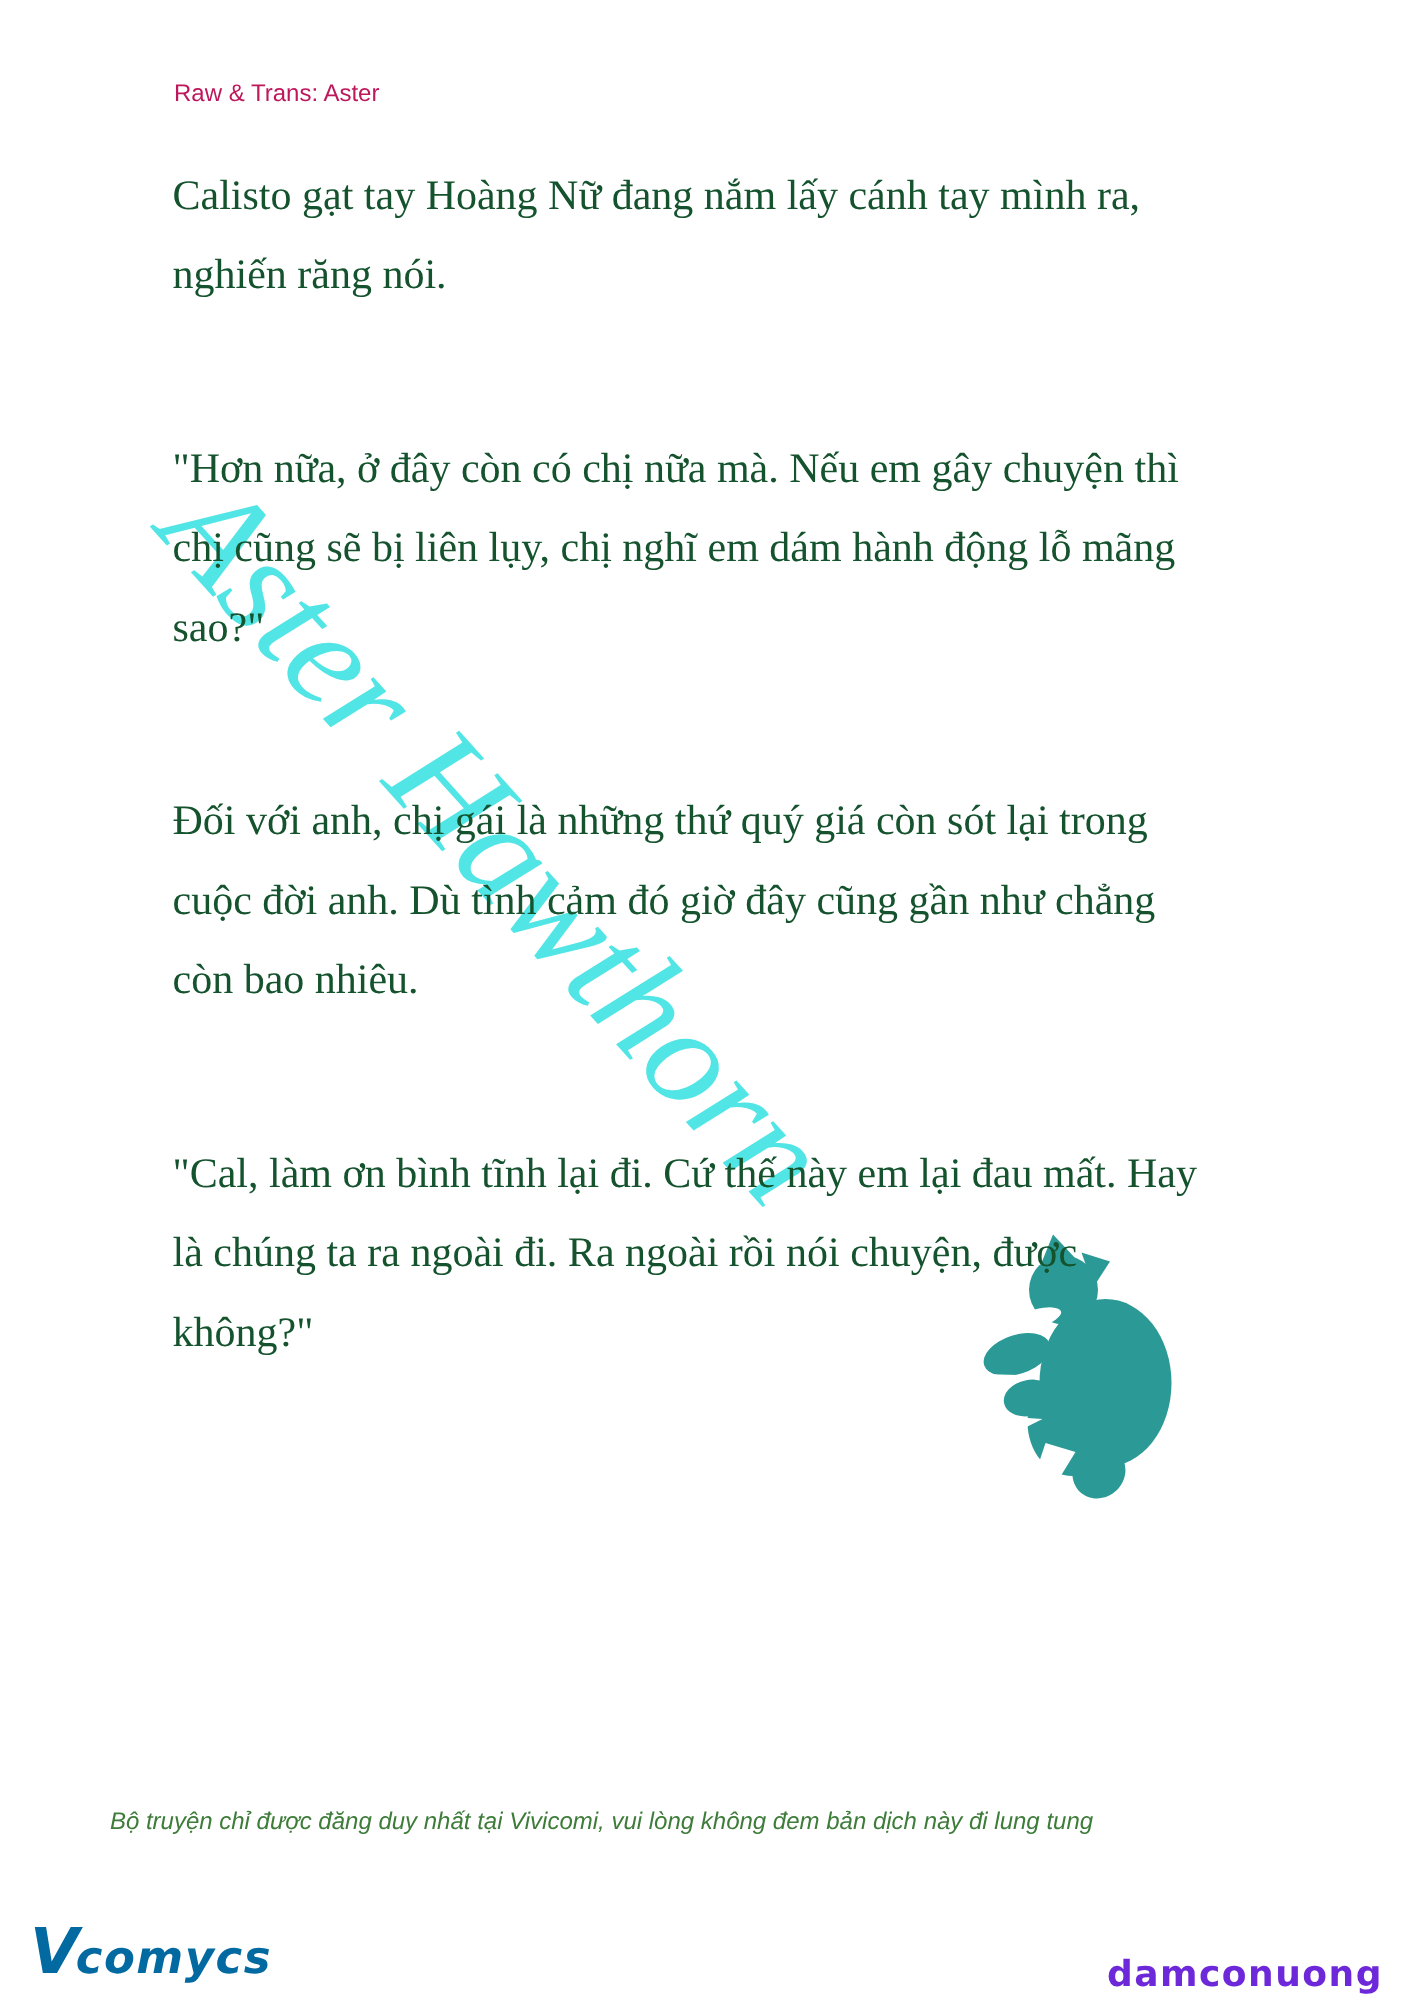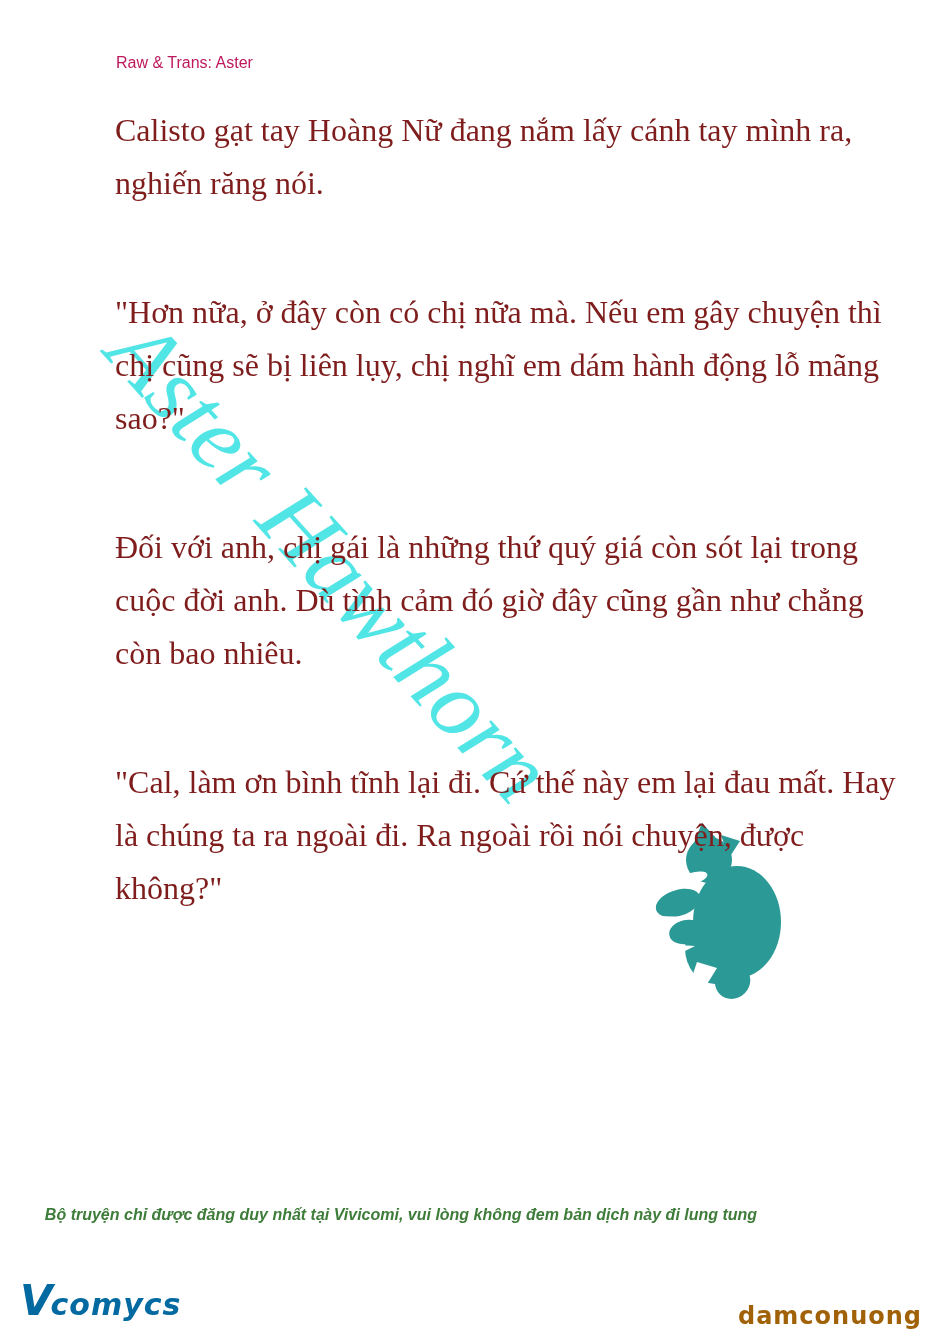--- a/index.html
+++ b/index.html
@@ -27,32 +27,32 @@
     white-space:nowrap;
     z-index:1;
     pointer-events:none;
   }
   .cat {
     position:absolute; left:645px; top:820px;
     z-index:1;
   }
   .body-text {
     position:absolute; left:115px; top:104px; width:810px;
-    font-size:32px; line-height:53px; color:#7f1d1d;
+    font-size:28px; line-height:53px; color:#14532d;
     z-index:2;
   }
   .body-text p {
     margin:0 0 76px 0;
     white-space:pre-line;
   }
   .footer-note {
     position:absolute; left:0; top:1201px; width:802px;
     text-align:center;
     font-family:"Liberation Sans", sans-serif;
-    font-style:italic; font-weight:bold;
+    font-style:italic; font-weight:normal;
     font-size:16px; line-height:27px;
     color:#3e7c3a;
     z-index:2;
   }
   .logo-vcomycs {
     position:absolute; left:20px; top:1286px;
     font-family:"DejaVu Sans", sans-serif;
     font-style:italic; font-weight:bold;
     font-size:30px; letter-spacing:1px;
     color:#96a5da;
@@ -117,15 +117,15 @@
   </div>
 
   <div class="footer-note" style="color: rgb(62, 124, 58);">
     <div>Bộ truyện chỉ được đăng duy nhất tại Vivicomi, vui lòng không đem bản dịch này đi lung tung</div>
   </div>
 
   <div class="logo-vcomycs" style="color: #0369a1;">
     <span class="v-cap">V</span><span>comycs</span>
   </div>
 
-  <div class="logo-damconuong" style="color: #a16207;">damconuong</div>
+  <div class="logo-damconuong" style="color: #6d28d9;">damconuong</div>
 
 </div>
 
 </body></html>

